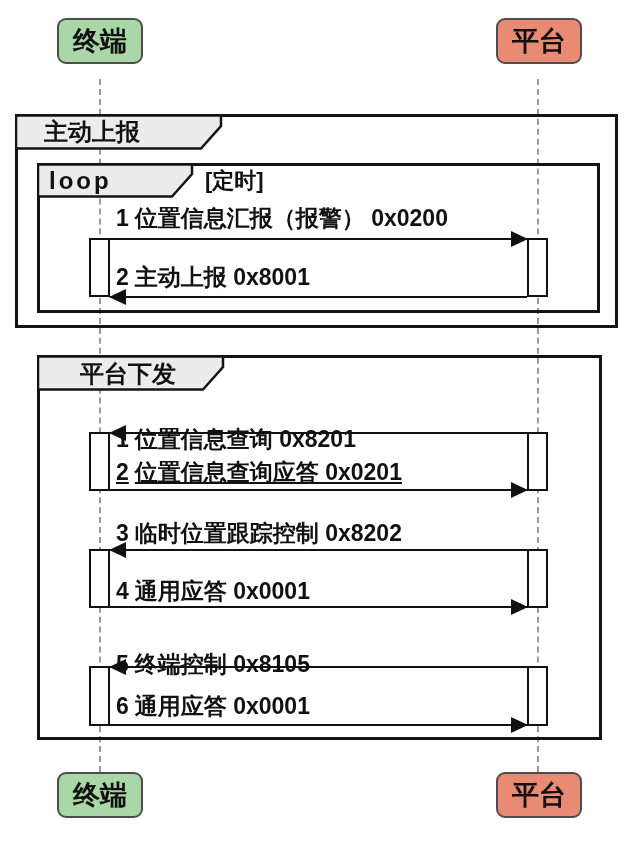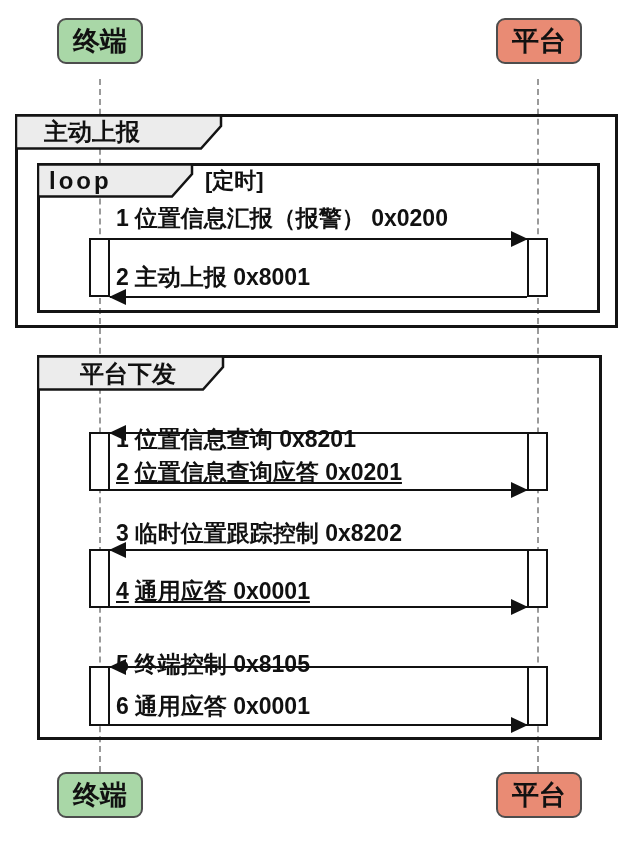--- a/index.html
+++ b/index.html
@@ -96,21 +96,21 @@
     <b>2</b><span>位置信息查询应答 0x0201</span>
   </div>
   <div class="arrow right" style="top:489px;"></div>
 
   <div class="msg" style="top:518px;">
     <b>3</b><span>临时位置跟踪控制 0x8202</span>
   </div>
   <div class="arrow left" style="top:549px;"></div>
   <div class="act" style="left:89px;top:549px;height:55px;"></div>
   <div class="act" style="left:527px;top:549px;height:55px;"></div>
-  <div class="msg" style="top:576px;text-decoration:underline;">
+  <div class="msg" style="top:576px;">
     <b>4</b><span>通用应答 0x0001</span>
   </div>
   <div class="arrow right" style="top:606px;"></div>
 
   <div class="msg" style="top:649px;">
     <b>5</b><span>终端控制 0x8105</span>
   </div>
   <div class="arrow left" style="top:666px;"></div>
   <div class="act" style="left:89px;top:666px;height:56px;"></div>
   <div class="act" style="left:527px;top:666px;height:56px;"></div>

